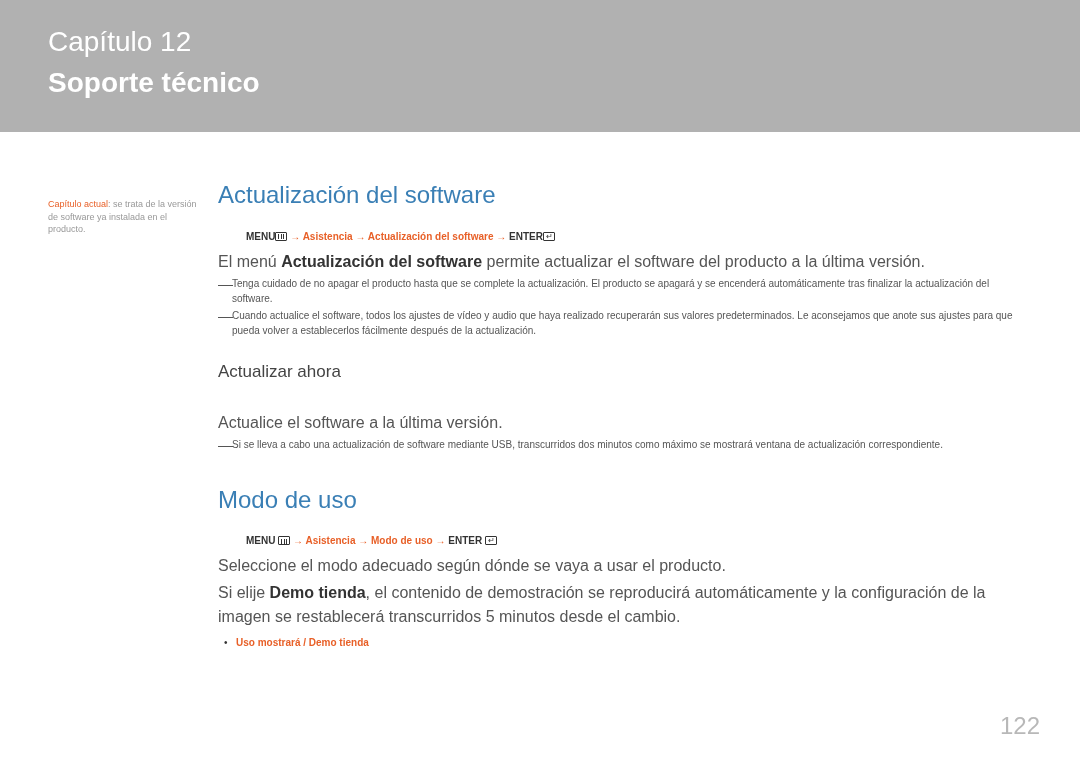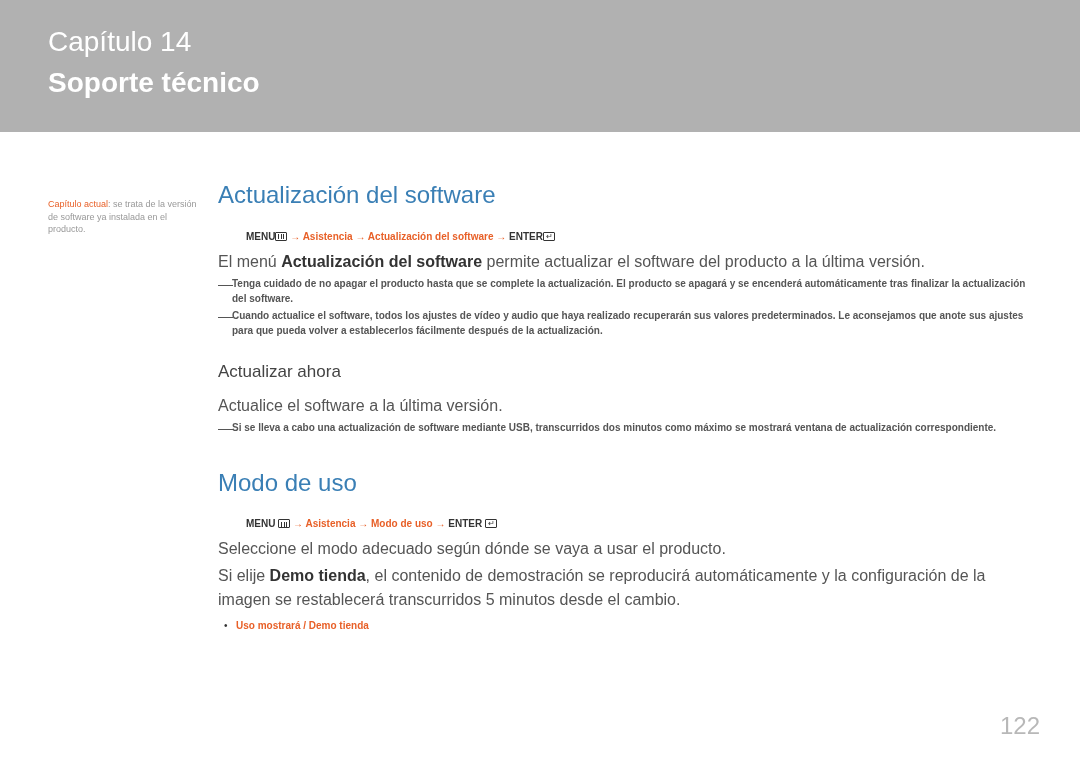--- a/index.html
+++ b/index.html
@@ -50,21 +50,21 @@
     font-size: 24px;
     font-weight: 400;
     margin-bottom: 18px;
     margin-top: 8px;
   }
   h3.subsection {
     color: #444;
     font-size: 17px;
     font-weight: 400;
     margin-top: 22px;
-    margin-bottom: 10px;
+    margin-bottom: 27px;
   }
   .nav-path {
     font-size: 10px;
     color: #333;
     margin-bottom: 6px;
     padding-left: 28px;
   }
   .nav-path .bold { font-weight: 700; }
   .nav-path .red { color: #e86028; font-weight: 700; }
   .icon-box {
@@ -116,21 +116,21 @@
     line-height: 1.45;
   }
   .dash-item .dash {
     width: 14px;
     flex-shrink: 0;
     font-size: 15px;
     line-height: 0.9;
     color: #555;
     font-weight: 100;
   }
-  .dash-item .txt { flex: 1; font-weight: bold; }
+  .dash-item .txt { flex: 1; }
   .bullet-item {
     display: flex;
     font-size: 10px;
     margin-top: 8px;
     padding-left: 6px;
   }
   .bullet-item .dot {
     width: 12px;
     flex-shrink: 0;
     color: #333;
@@ -142,21 +142,21 @@
     font-size: 24px;
     color: #b8b8b8;
     font-weight: 300;
   }
   .red-text { color: #e86028; font-weight: 700; }
 </style>
 </head>
 <body>
 
 <div class="chapter-header">
-  <div class="chapter-number">Capítulo 14</div>
+  <div class="chapter-number">Capítulo 12</div>
   <div class="chapter-title">Soporte técnico</div>
 </div>
 
 <div class="content">
 
   <div class="sidebar">
     <span class="red">Capítulo actual</span><span>: se trata de la versión de software ya instalada en el producto.</span>
   </div>
 
   <div class="main">

